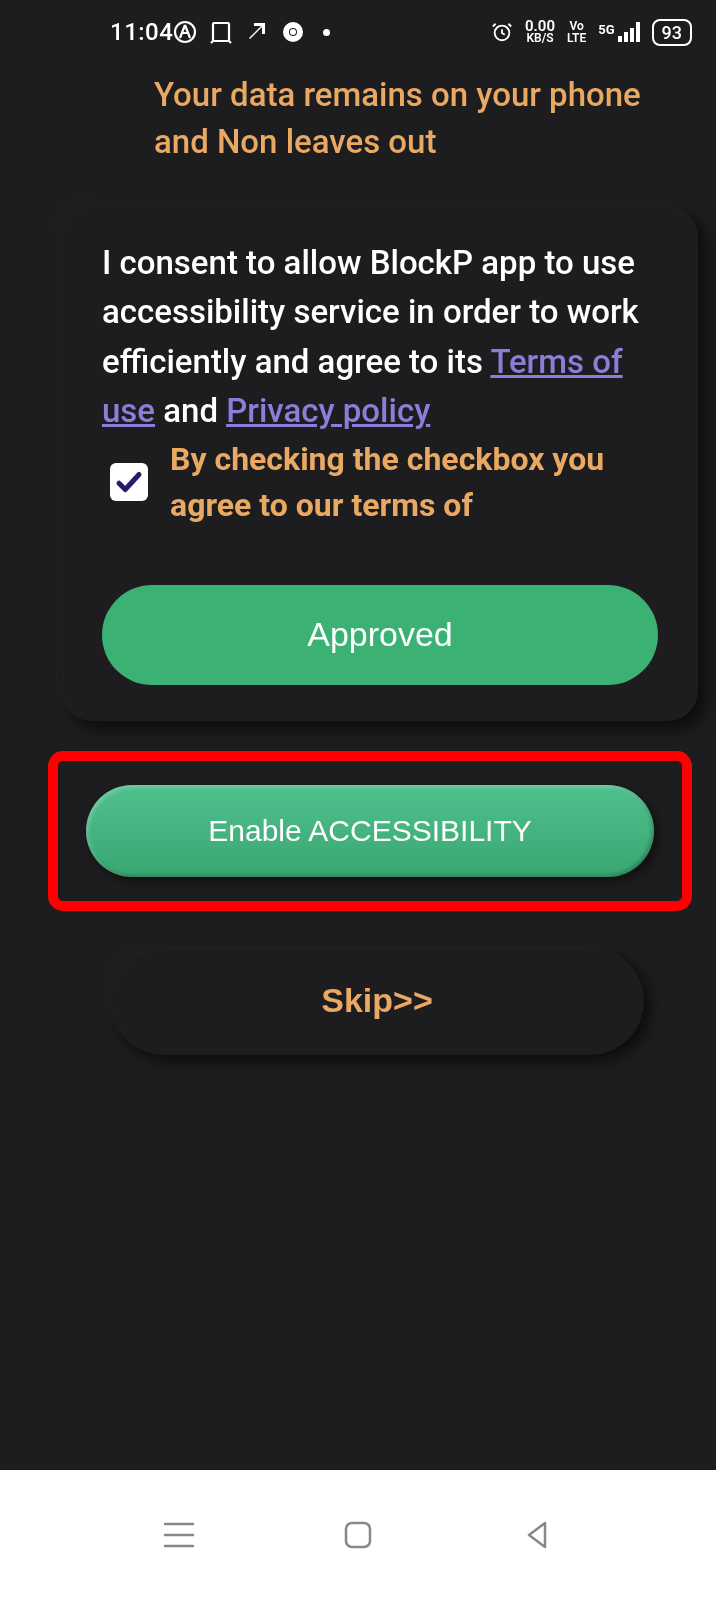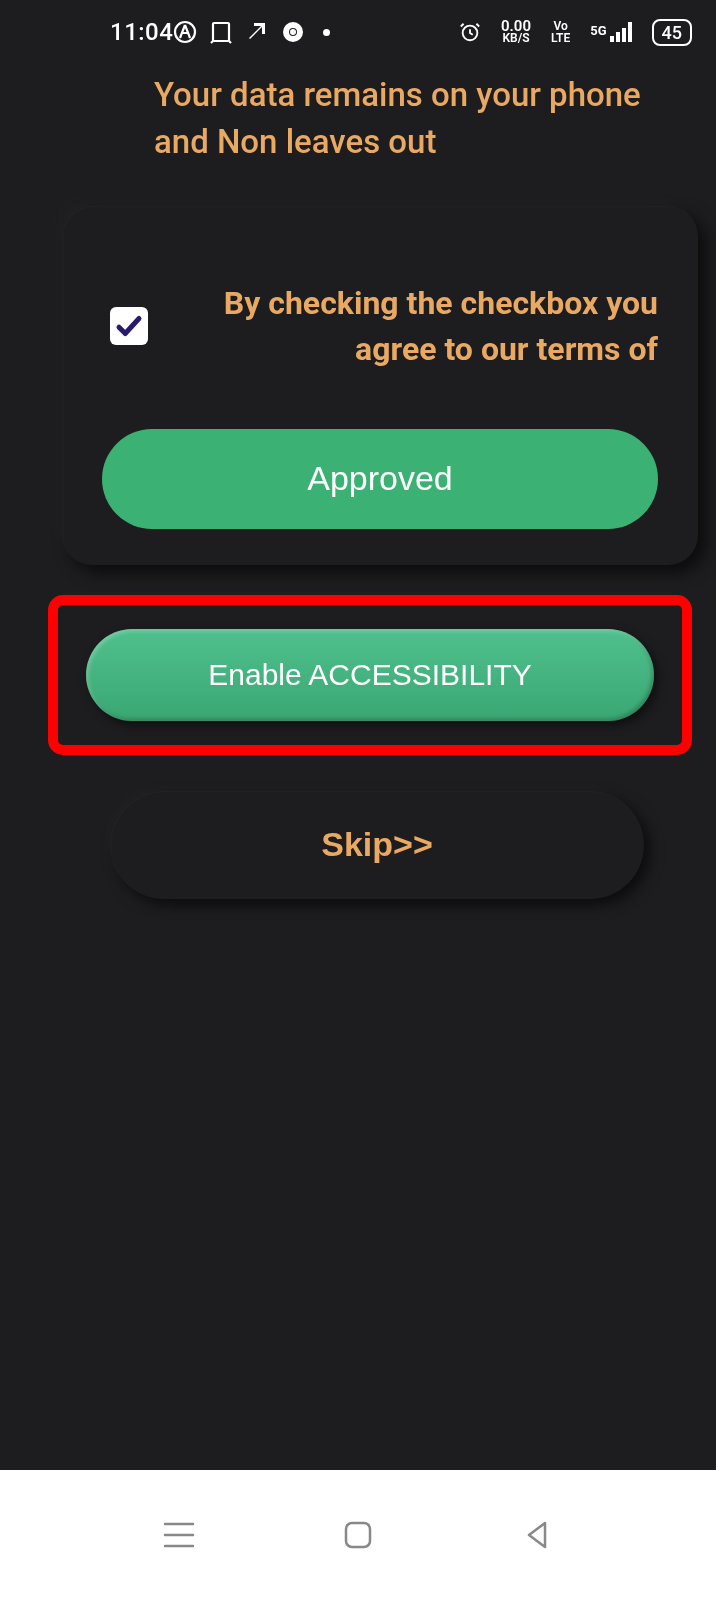--- a/index.html
+++ b/index.html
@@ -16,21 +16,21 @@
     align-items: center;
     justify-content: space-between;
     padding: 0 24px 0 110px;
     color: #fff;
     font-size: 24px;
     background: #1d1d1f;
   }
   .status-left { display: flex; align-items: center; gap: 0; }
   .status-time { font-weight: 500; letter-spacing: 0.5px; }
   .status-icons-left { display: flex; align-items: center; gap: 12px; }
-  .status-right { display: flex; align-items: center; gap: 20px; }
+  .status-right { display: flex; align-items: center; gap: 12px; }
   .net-block { display: flex; flex-direction: column; align-items: center; font-size: 12px; line-height: 12px; font-weight: 600; }
   .net-block .top { font-size: 15px; }
   .battery {
     border: 2px solid #fff;
     border-radius: 8px;
     padding: 1px 8px;
     font-size: 18px;
     position: relative;
     font-weight: 500;
   }
@@ -97,24 +97,22 @@
     line-height: 1.5;
     font-weight: 500;
   }
   .consent-text a, .link {
     color: #8b7ed8;
     text-decoration: underline;
   }
   .checkbox-row {
     display: flex;
     align-items: center;
-    gap: 38px;
-    margin-top: 42px;
+    gap: 22px;
     padding-left: 8px;
-    text-align: right;
   }
   .checkbox {
     width: 38px; height: 38px;
     background: #fff;
     border-radius: 6px;
     display: flex;
     align-items: center;
     justify-content: center;
     flex-shrink: 0;
   }
@@ -226,41 +224,44 @@
         <path d="M12 9v4l3 2M5 3L2 6M19 3l3 3"></path>
       </svg>
     <div class="net-block">
       <span class="top">0.00</span>
       <span>KB/S</span>
     </div>
     <div class="net-block">
       <span>Vo</span>
       <span>LTE</span>
     </div>
-    <div style="display:flex;align-items:center;gap:3px">
+    <div style="display:flex;align-items:flex-start;gap:3px">
       <span style="font-size:13px;font-weight:700;margin-bottom:4px">5G</span>
       <div class="signal-bars">
           <span></span>
           <span></span>
           <span></span>
           <span></span>
         </div>
     </div>
     <div class="battery">
-      <span>45</span>
+      <span>93</span>
     </div>
   </div>
 </div>
 
 <div class="content">
   <div class="partial-top">Your data remains on your phone and Non leaves out</div>
 
 
 
   <div class="consent-card">
+    <div class="consent-text">
+      <span>I consent to allow BlockP app to use accessibility service in order to work efficiently and agree to its </span><a href="#" class="link">Terms of use</a><span> and </span><a href="#" class="link">Privacy policy</a>
+    </div>
 
     <div class="checkbox-row">
       <div class="checkbox">
         <svg viewBox="0 0 24 24" fill="none" stroke="#2a1a6e" stroke-width="4" stroke-linecap="round" stroke-linejoin="round">
             <polyline points="4 13 9 18 20 6"></polyline>
           </svg>
       </div>
       <div class="checkbox-label">By checking the checkbox you agree to our terms of</div>
     </div>
 

